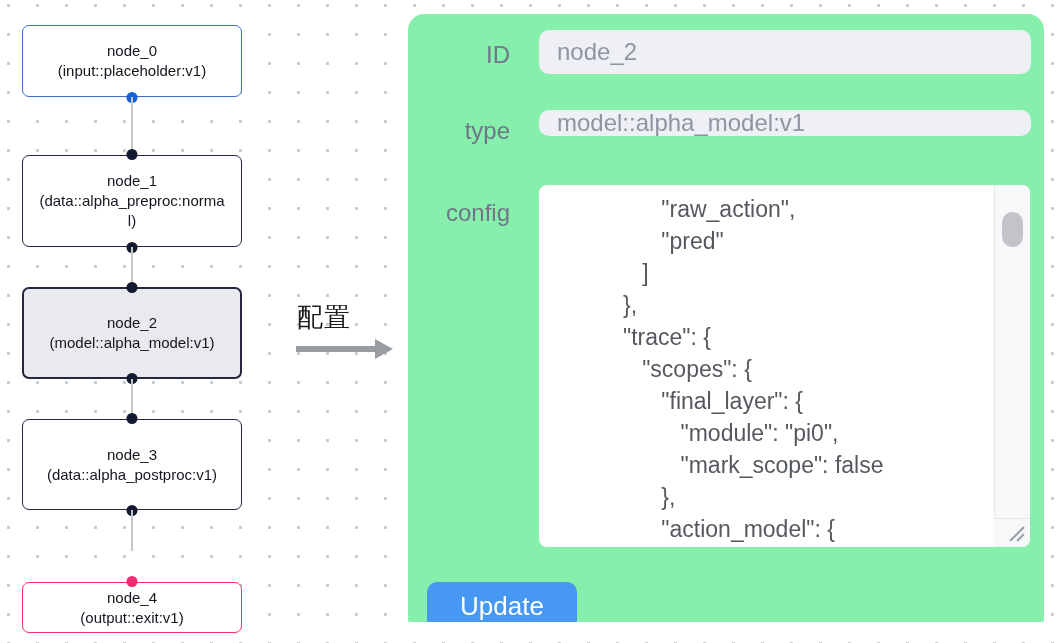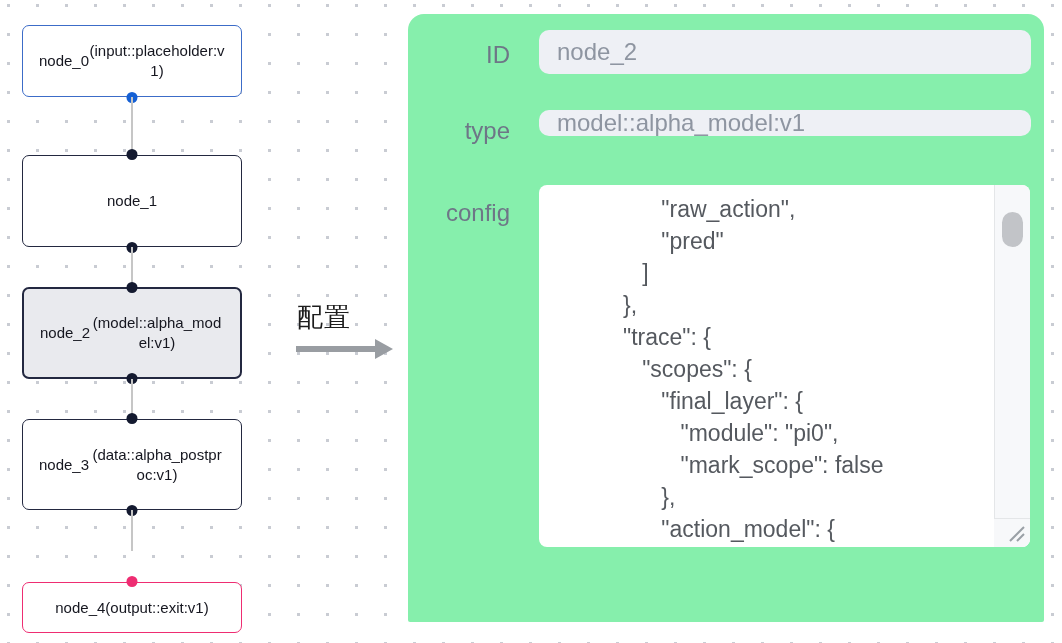--- a/index.html
+++ b/index.html
@@ -10,21 +10,21 @@
     background-image: radial-gradient(circle, #c9ccd3 1.7px, transparent 1.9px);
     background-size: 29px 29px;
     background-position: -6px -9px;
     font-family: "Liberation Sans", sans-serif;
   }
 
   
   .flow-node {
     position: absolute; left: 22px; width: 220px;
     background: #ffffff; border: 1.6px solid #232840; border-radius: 7px;
-    display: flex; align-items: center; justify-content: center;
+    display: flex; flex-direction: column; align-items: center; justify-content: center;
     text-align: center; font-size: 15px; line-height: 20px; color: #15161f;
     padding: 3px 16px;
   }
   .flow-node .sub { word-break: break-all; }
   .node-0 { top: 25px;  height: 72px; border-color: #3c6cc8; }
   .node-1 { top: 155px; height: 92px; }
   .node-2 { top: 287px; height: 92px; background: #e9eaee; border-width: 2.5px; }
   .node-3 { top: 419px; height: 91px; }
   .node-4 { top: 582px; height: 51px; border-color: #ee2d72; }
 
@@ -112,20 +112,21 @@
 
 <div class="flow-node node-0">
   <div>node_0</div>
   <div class="sub">(input::placeholder:v1)</div>
   <span class="handle bottom blue"></span>
 </div>
 <div class="edge edge-0"></div>
 
 <div class="flow-node node-1">
   <div>node_1</div>
+  <div class="sub">(data::alpha_preproc:normal)</div>
   <span class="handle top"></span>
   <span class="handle bottom"></span>
 </div>
 <div class="edge edge-1"></div>
 
 <div class="flow-node node-2">
   <div>node_2</div>
   <div class="sub">(model::alpha_model:v1)</div>
   <span class="handle top"></span>
   <span class="handle bottom"></span>
@@ -175,13 +176,14 @@
       "action_model": {</pre>
     <div class="sb-gutter">
       <div class="sb-thumb"></div>
     </div>
     <div class="sb-corner"></div>
     <svg class="resize-grip" width="24" height="24">
       <path d="M6 20 L20 6 M13 20 L20 13" stroke="#9aa0a6" stroke-width="2" fill="none"></path>
     </svg>
   </div>
 
+  <button class="update-btn">Update</button>
 </div>
 
 </body></html>

